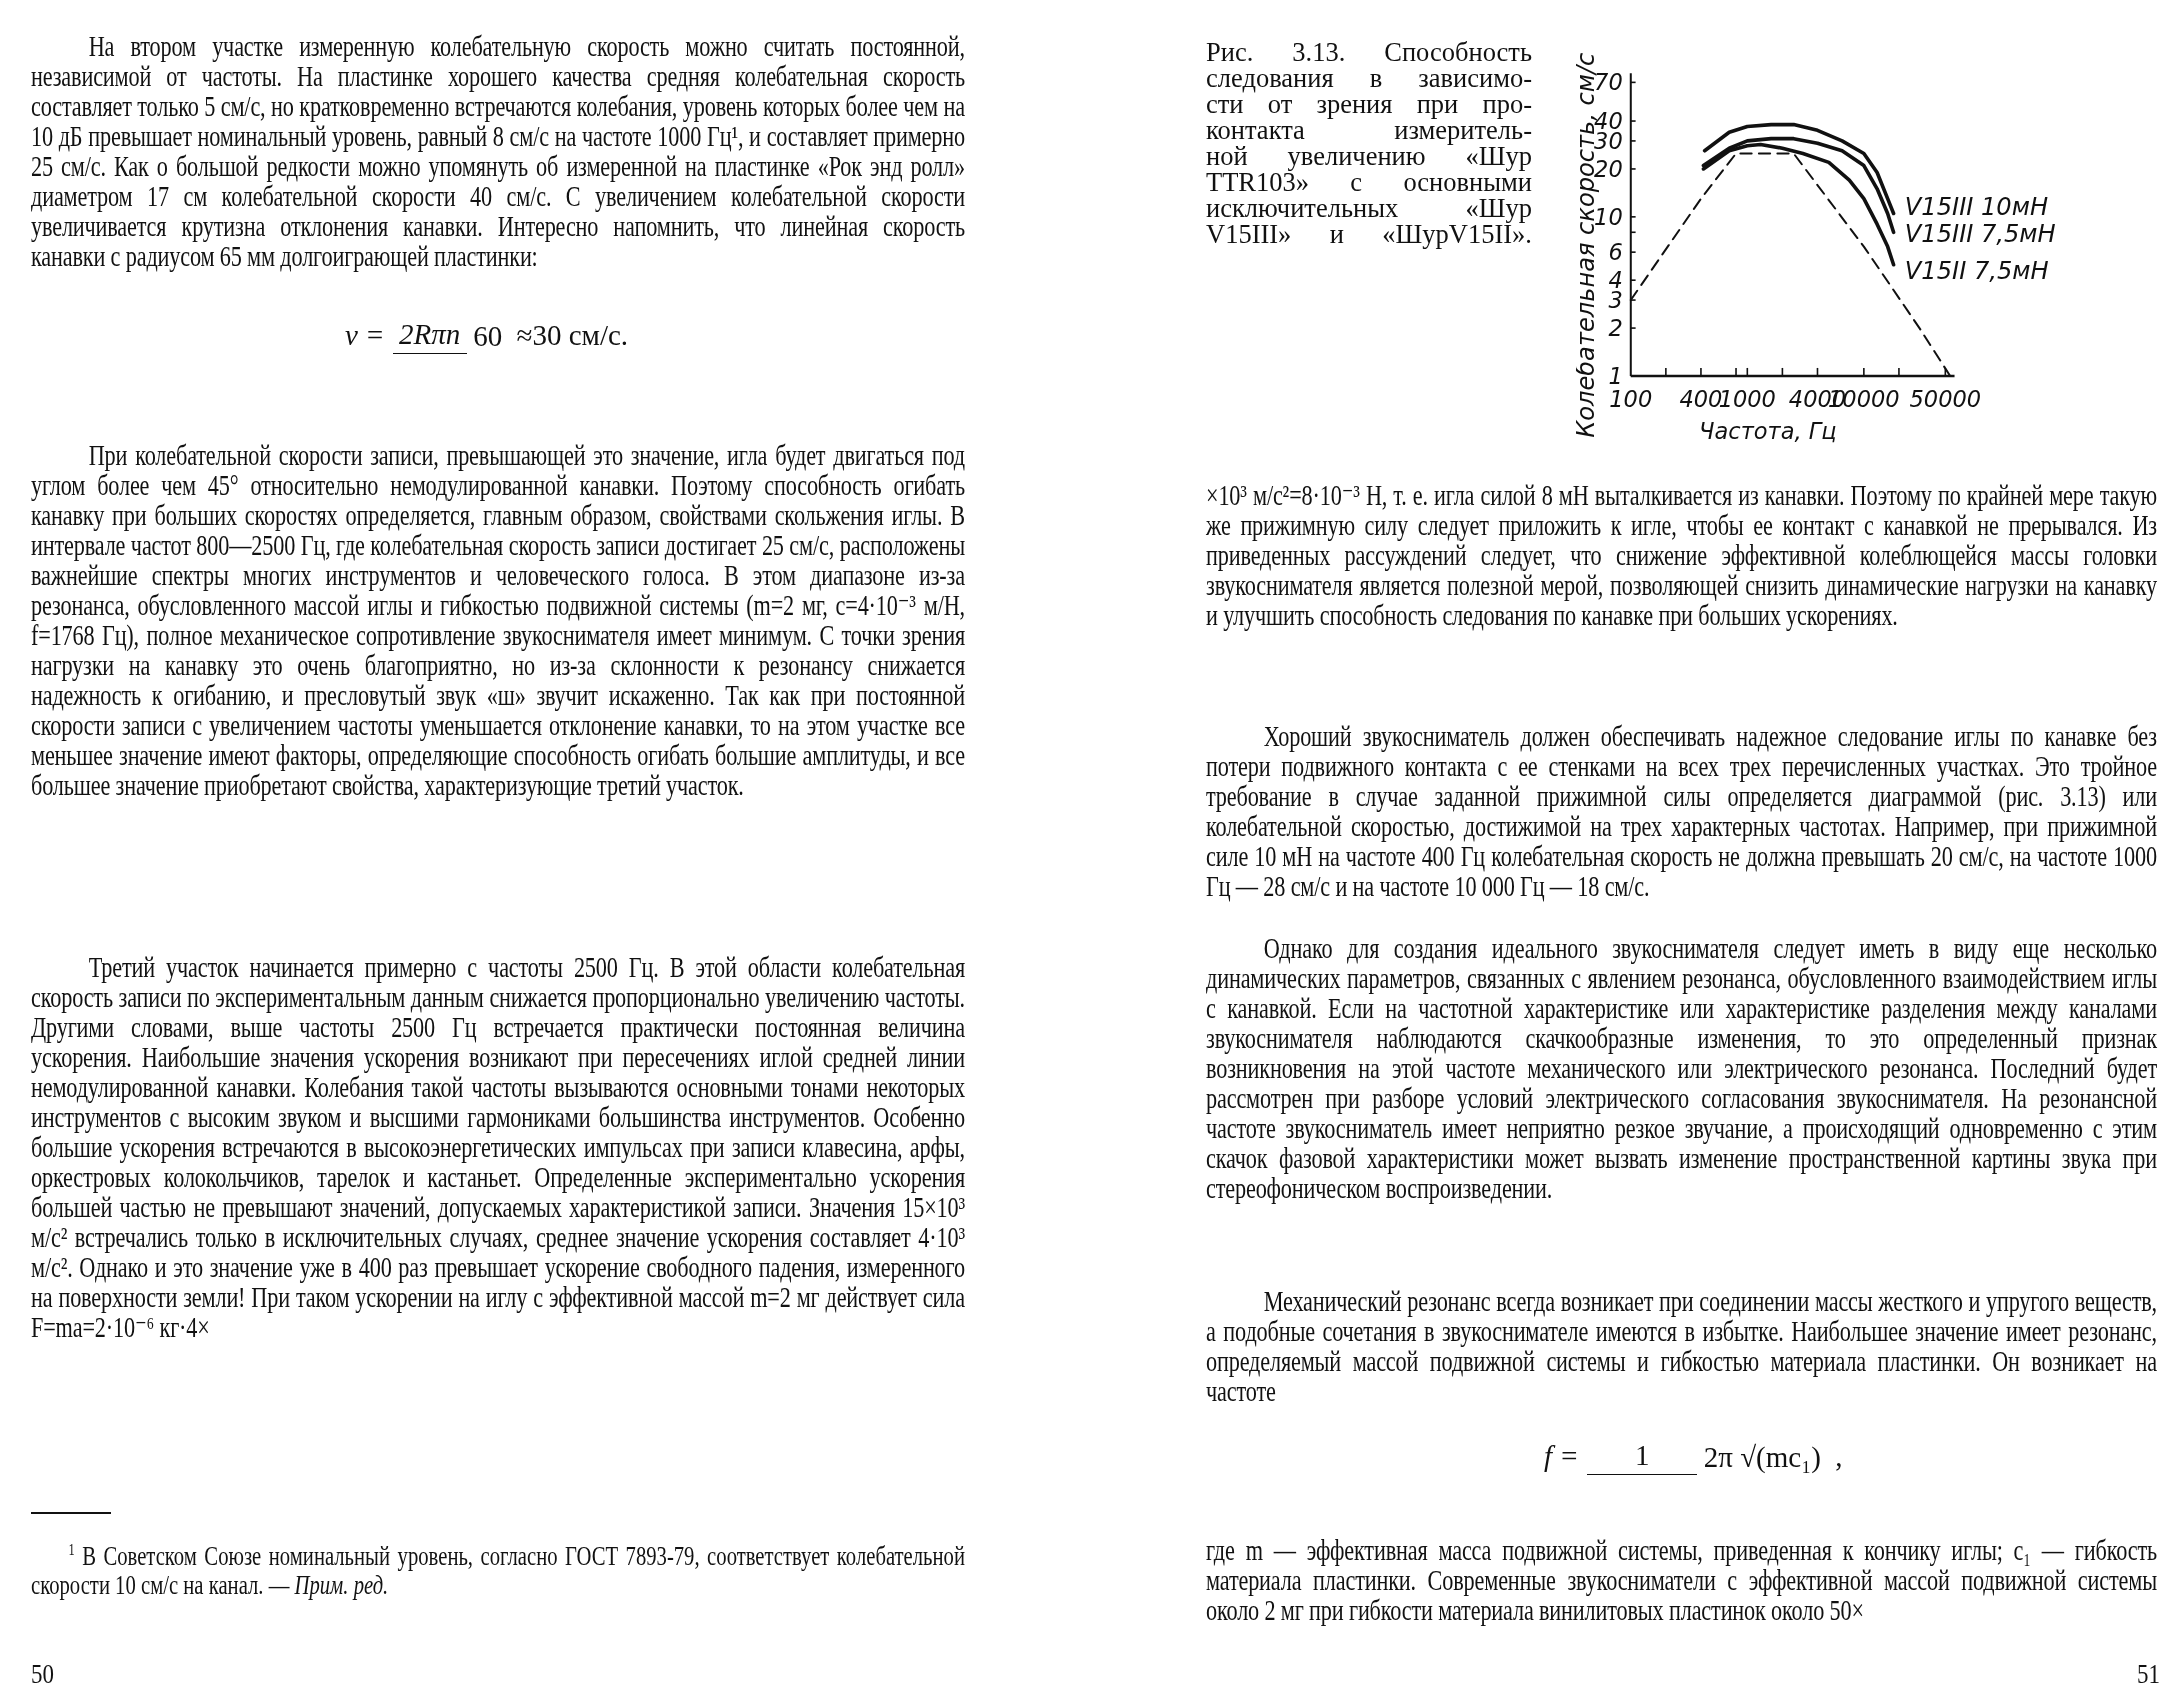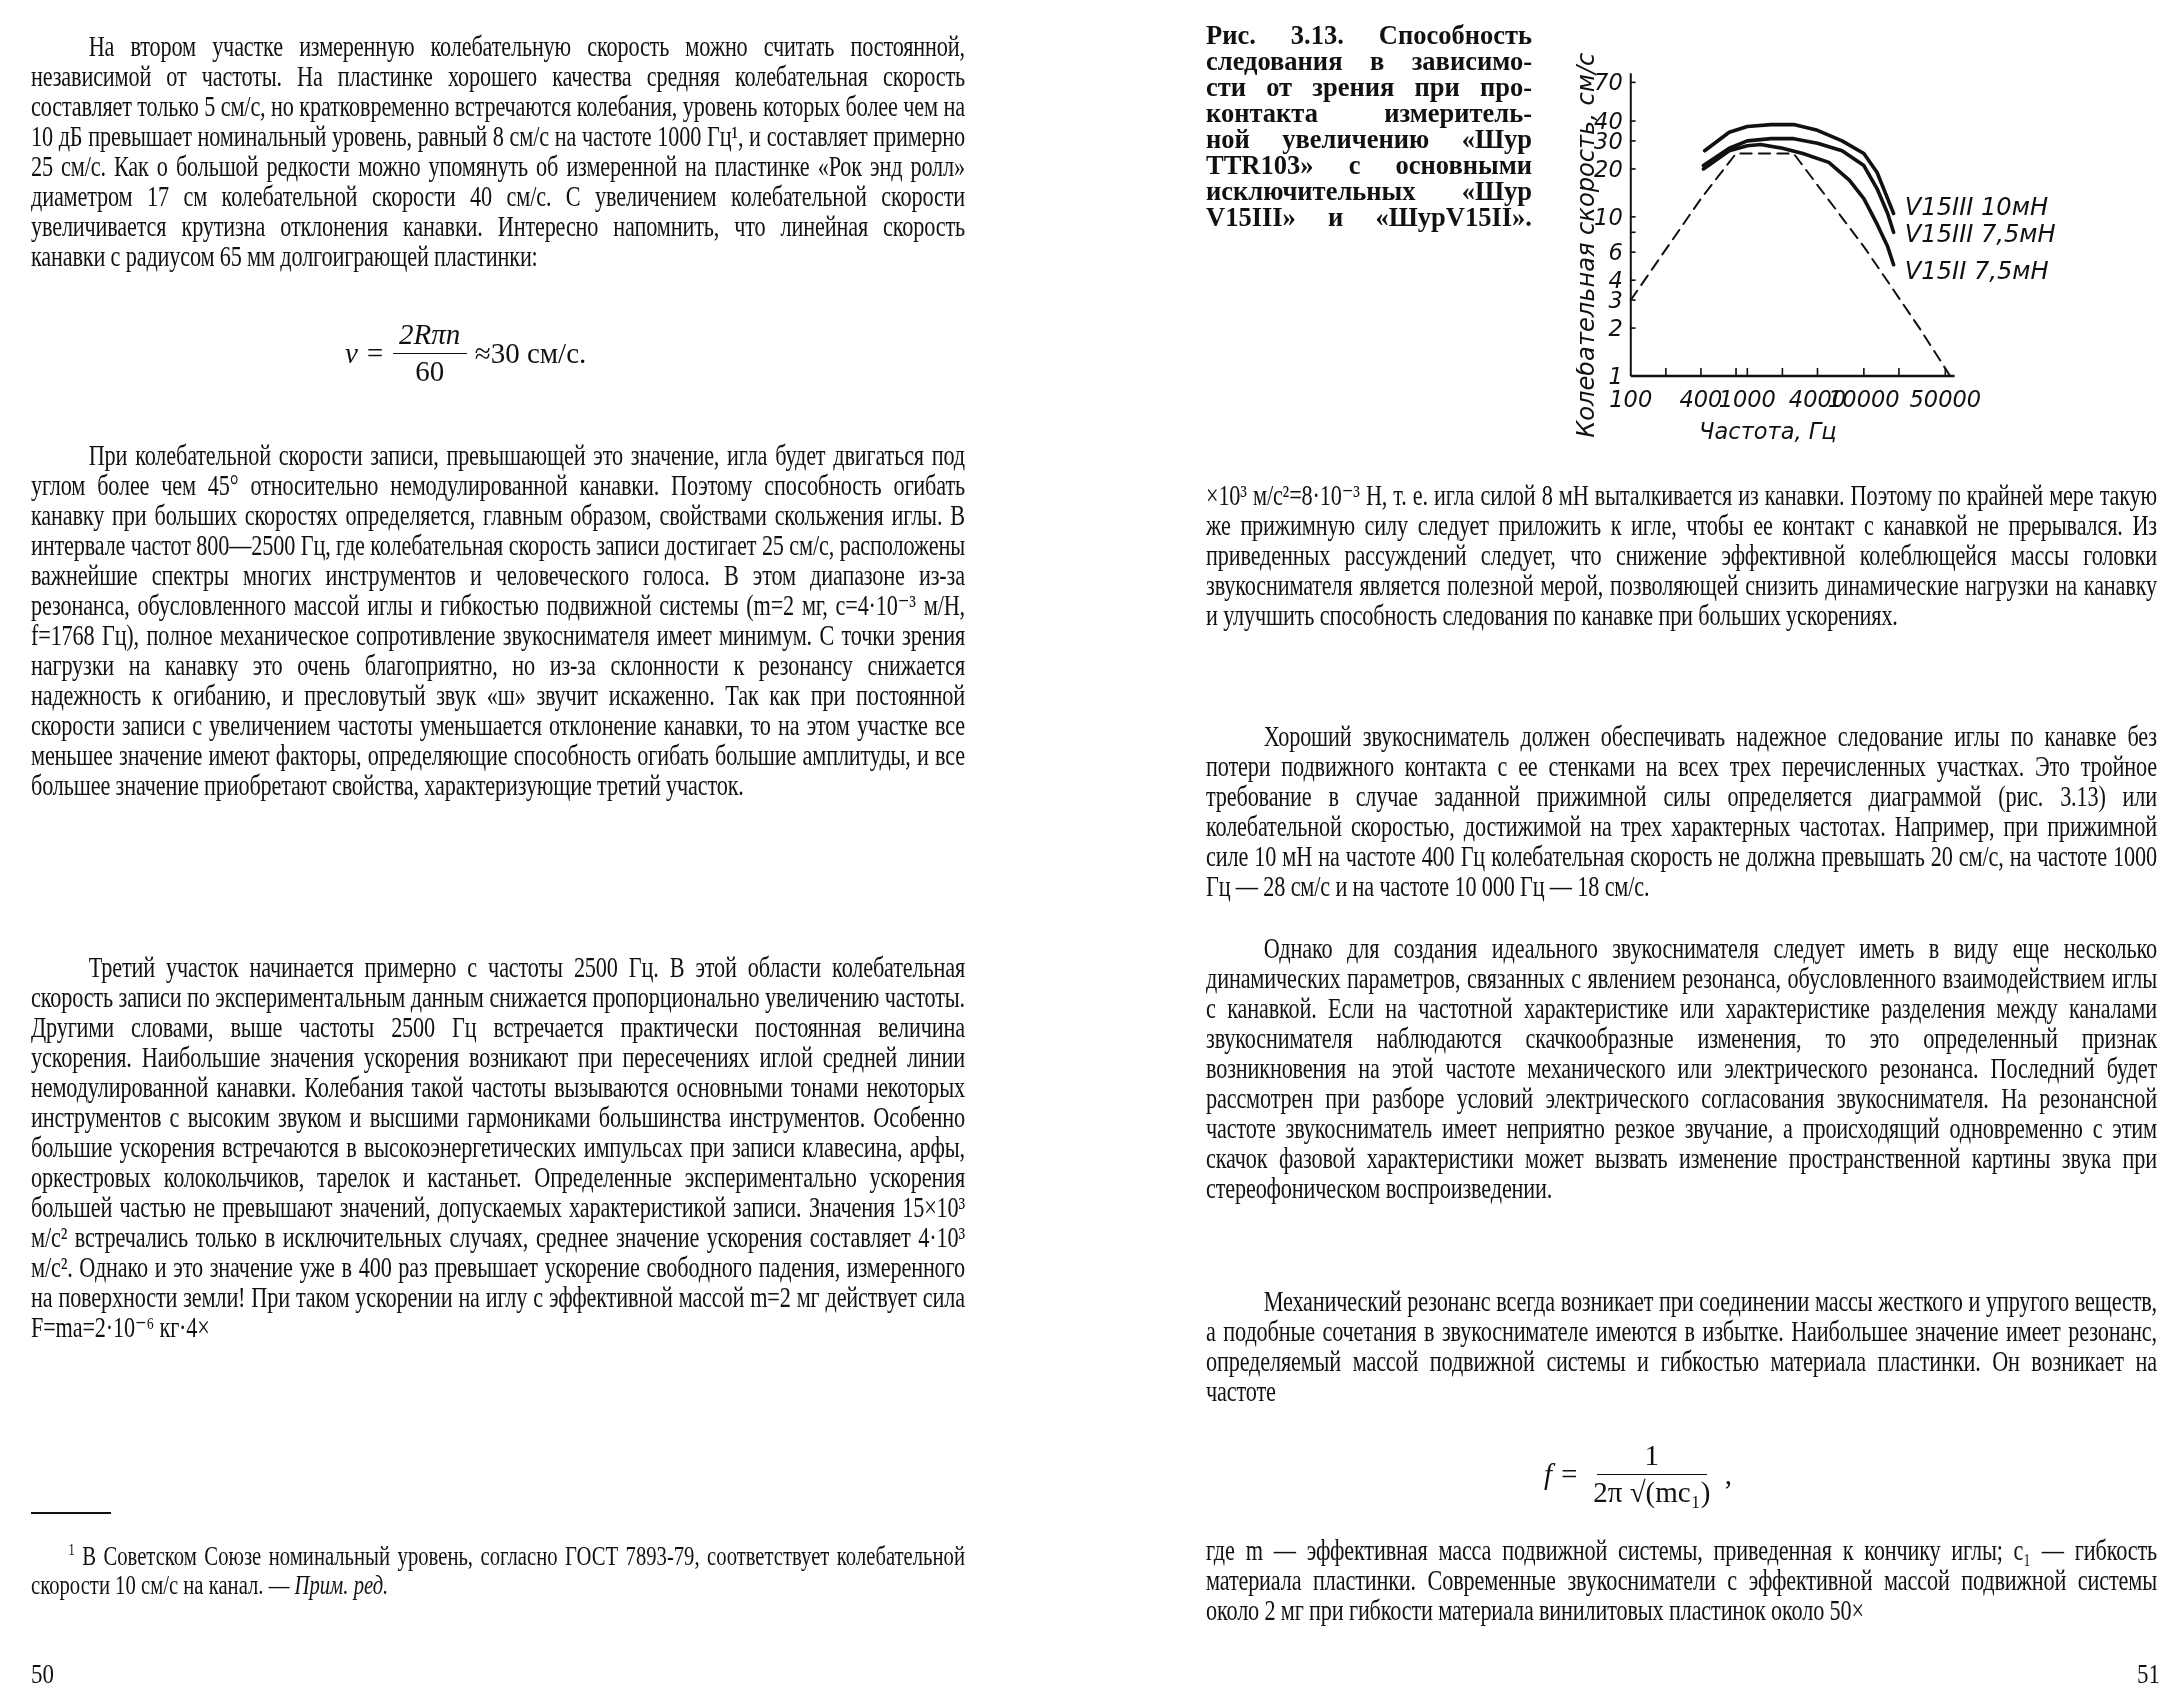--- a/index.html
+++ b/index.html
@@ -6,29 +6,29 @@
   body { width:2183px; height:1707px; position:relative; overflow:hidden;
          font-family:"Liberation Serif","DejaVu Serif",serif; color:#111; }
   .page { position:absolute; top:0; }
   .page-left { left:31px; width:934px; }
   .page-right { left:1206px; width:951px; }
   .para { position:absolute; font-size:28.5px; line-height:30px; text-align:justify;
           text-align-last:left; letter-spacing:-0.2px; margin:0; transform:scaleX(0.78);
           transform-origin:left top; width:128.2%; }
   .indent { text-indent:74px; }
   .formula { position:absolute; font-size:29px; display:flex; align-items:center; gap:8px; }
-  .frac { display:inline-flex; flex-direction:column; align-items:center; font-style:italic; }
+  .frac { display:inline-flex; flex-direction:row; align-items:center; font-style:italic; }
   .frac .num { padding:0 6.4px 1.6px; border-bottom:1.6px solid #111; }
   .frac .den { padding:1.6px 6.4px 0; font-style:normal;text-align:center; }
   .rule { position:absolute; height:1.6px; background:#111; }
   .footnote { position:absolute; font-size:26.5px; line-height:29px; transform:scaleX(0.78);
               transform-origin:left top; text-align:justify; width:128.2%; margin:0; }
   .pageno { position:absolute; font-size:27px; transform:scaleX(0.85); transform-origin:left top; }
-  .caption { position:absolute; left:0; top:22px; width:326px; font-size:26.5px; line-height:26px;
-             text-align:justify; text-align-last:justify;font-weight:bold; }
+  .caption { position:absolute; left:0; top:39px; width:326px; font-size:26.5px; line-height:26px;
+             text-align:justify; text-align-last:justify; }
   .caption span { display:block; }
   .chart { position:absolute; left:1576px; top:32px; width:595px; height:434px; }
   .chart svg { position:absolute; left:0; top:0; }
   .ylab, .xlab, .tick, .legend { font-family:"DejaVu Sans","Liberation Sans",sans-serif; font-style:italic; }
   sup { font-size:0.6em; line-height:0; }
   i { font-style:italic; }
 </style>
 </head>
 <body>
 

